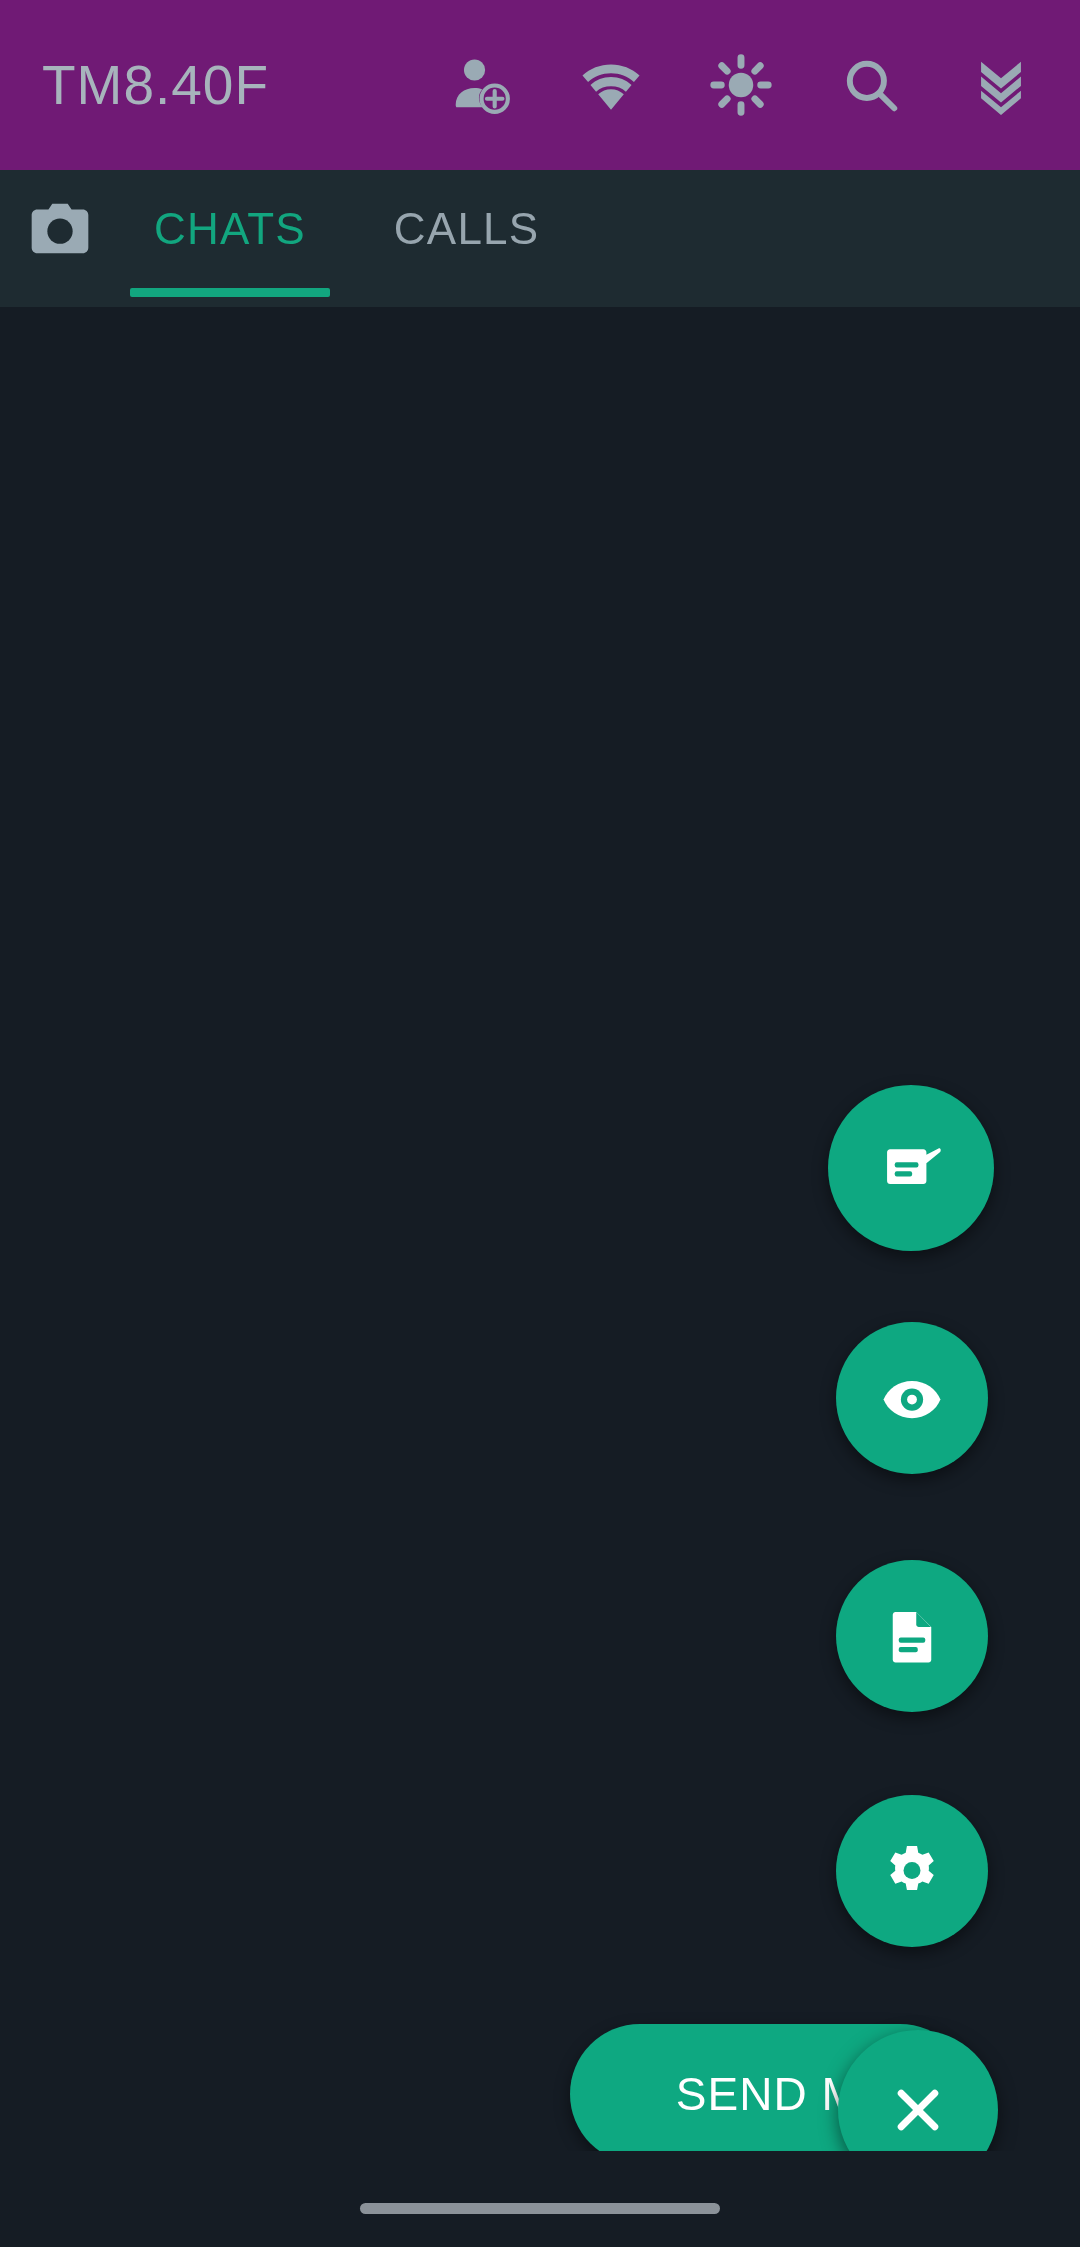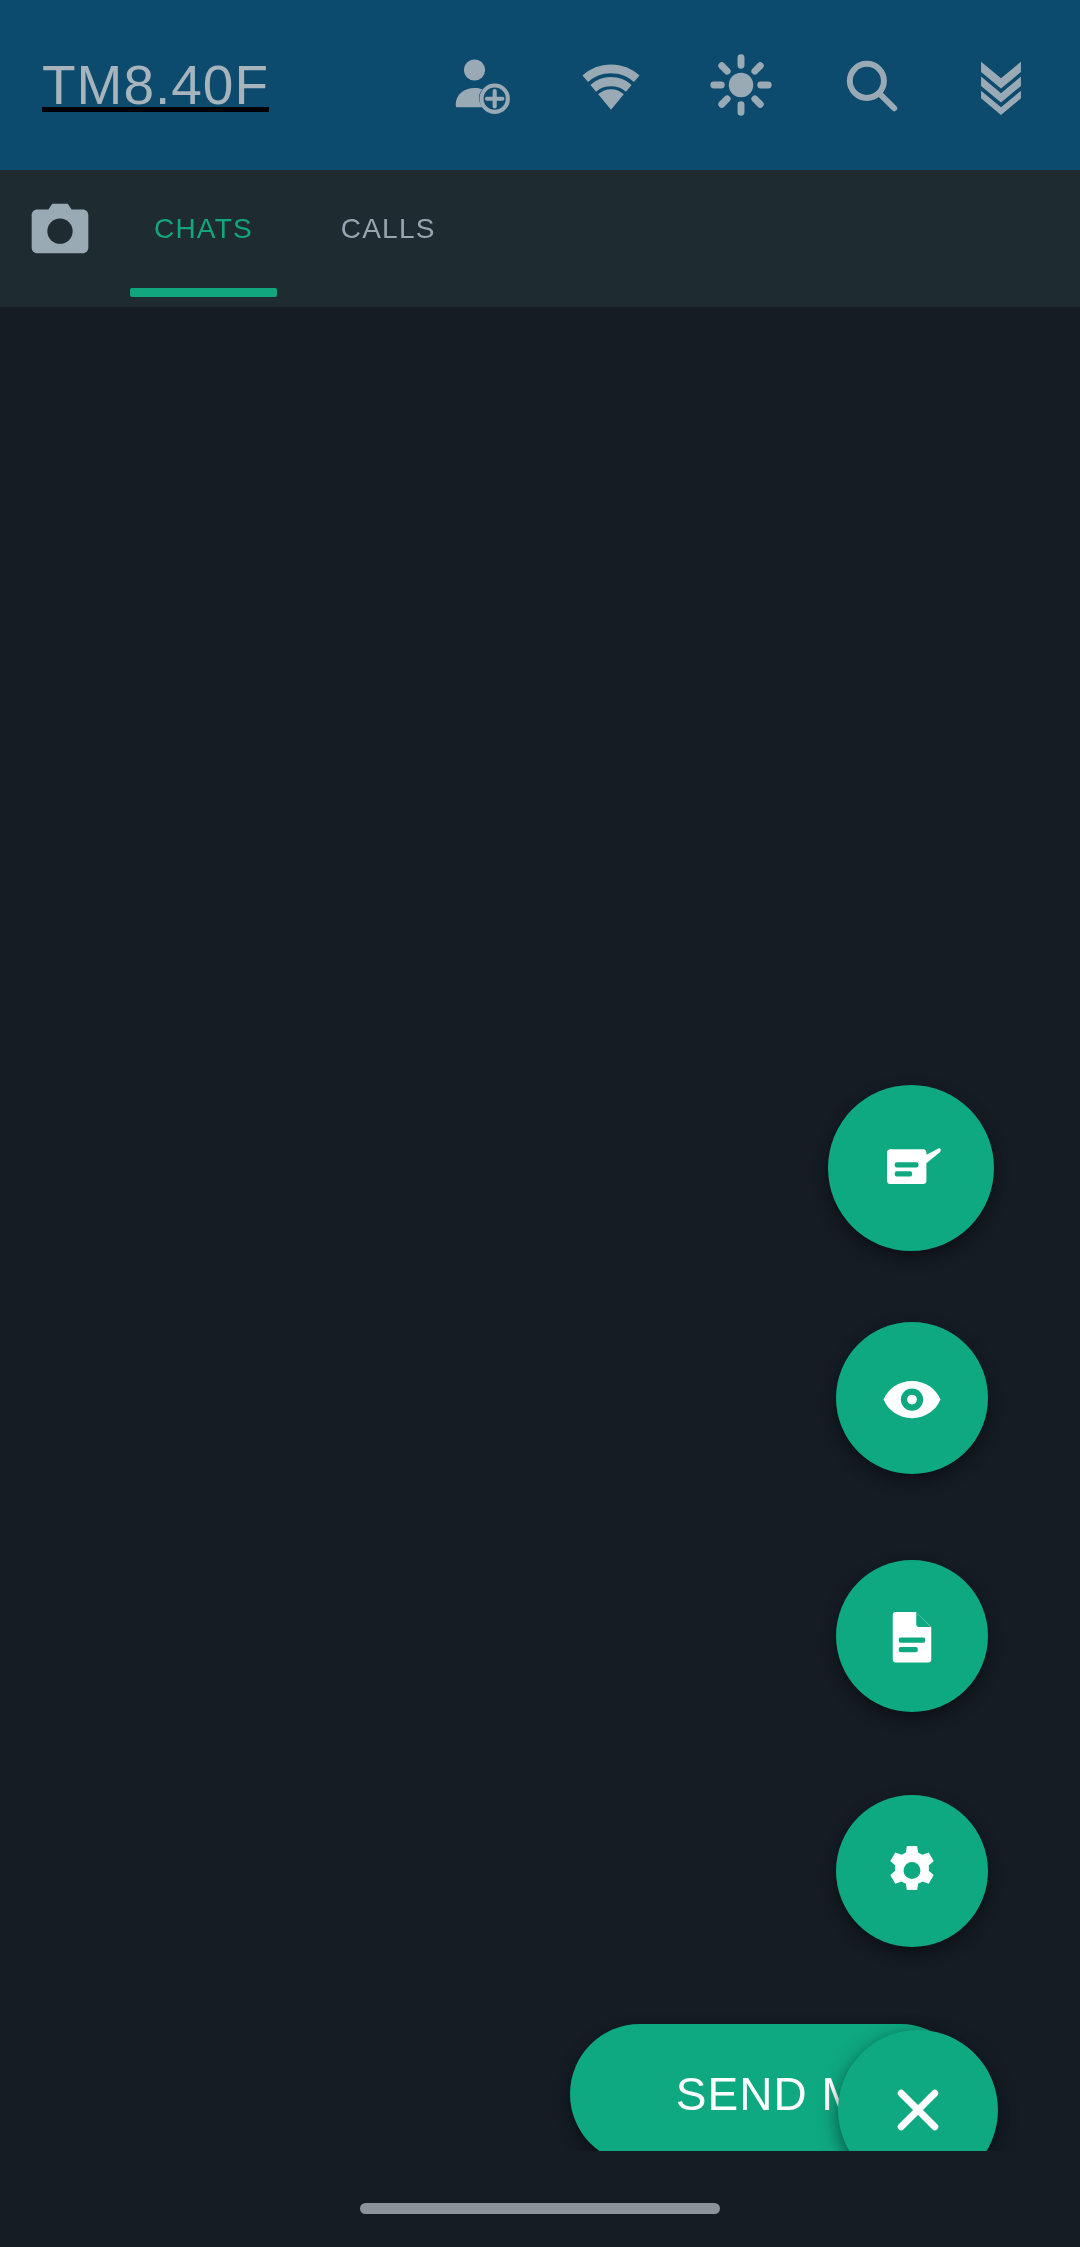--- a/index.html
+++ b/index.html
@@ -12,22 +12,22 @@
   #screen {
     position:relative;
     width:1080px; height:2247px;
     background:#151c24;
   }
 
   
   #appbar {
     position:absolute; left:0; top:0;
     width:1080px; height:170px;
-    background:#0c4a6e;
-    display:flex; align-items:center;text-decoration:underline;
+    background:#701a75;
+    display:flex; align-items:center;
   }
   #app-title {
     margin-left:42px;
     font-size:55px;
     letter-spacing:1px;
     color:#a7b4bc;
     font-weight:400;
     white-space:nowrap;
   }
   #appbar-actions {
@@ -55,21 +55,21 @@
     flex:0 0 auto;
   }
   .tab {
     height:118px;
     display:flex; align-items:center; justify-content:center;
     position:relative;
     padding:0 24px;
     flex:0 0 auto;
   }
   .tab-label {
-    font-size:28px;
+    font-size:44px;
     letter-spacing:1.2px;
     color:#97a5ae;
     font-weight:400;
     white-space:nowrap;
   }
   .tab.active .tab-label { color:#12a67f; }
   .tab-underline {
     position:absolute;
     left:0; right:0; bottom:-9px;
     height:9px;

